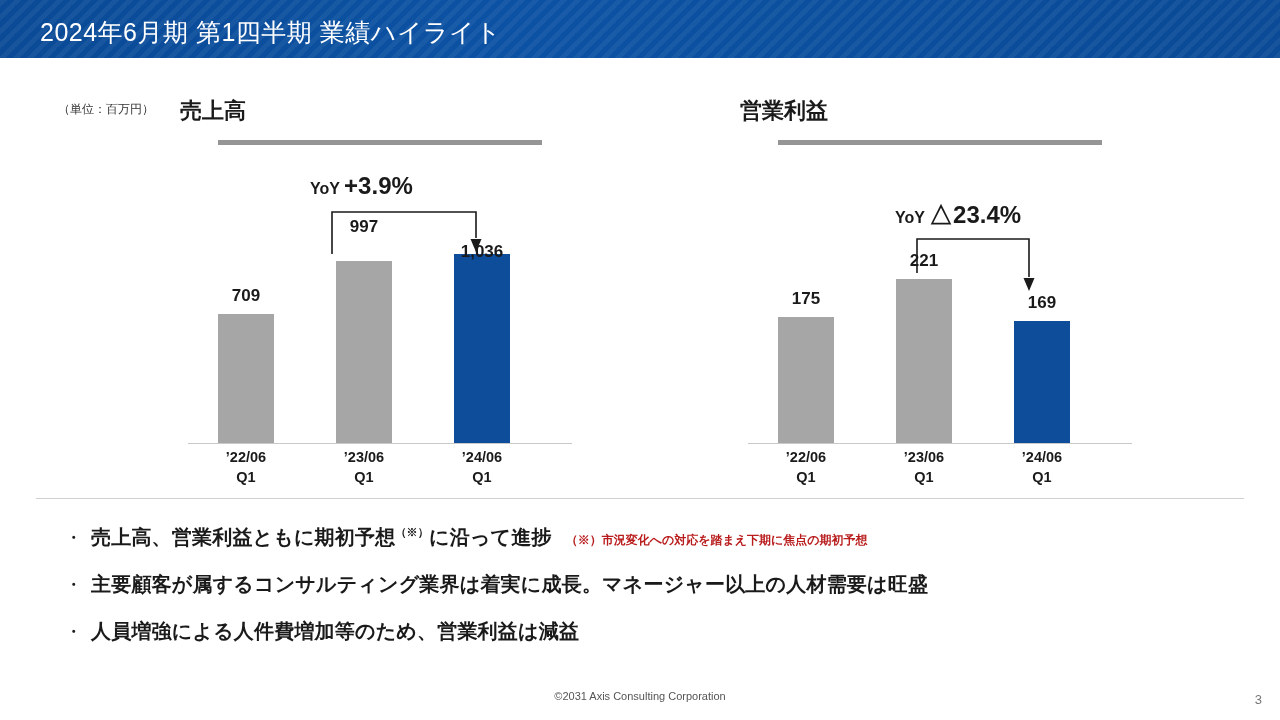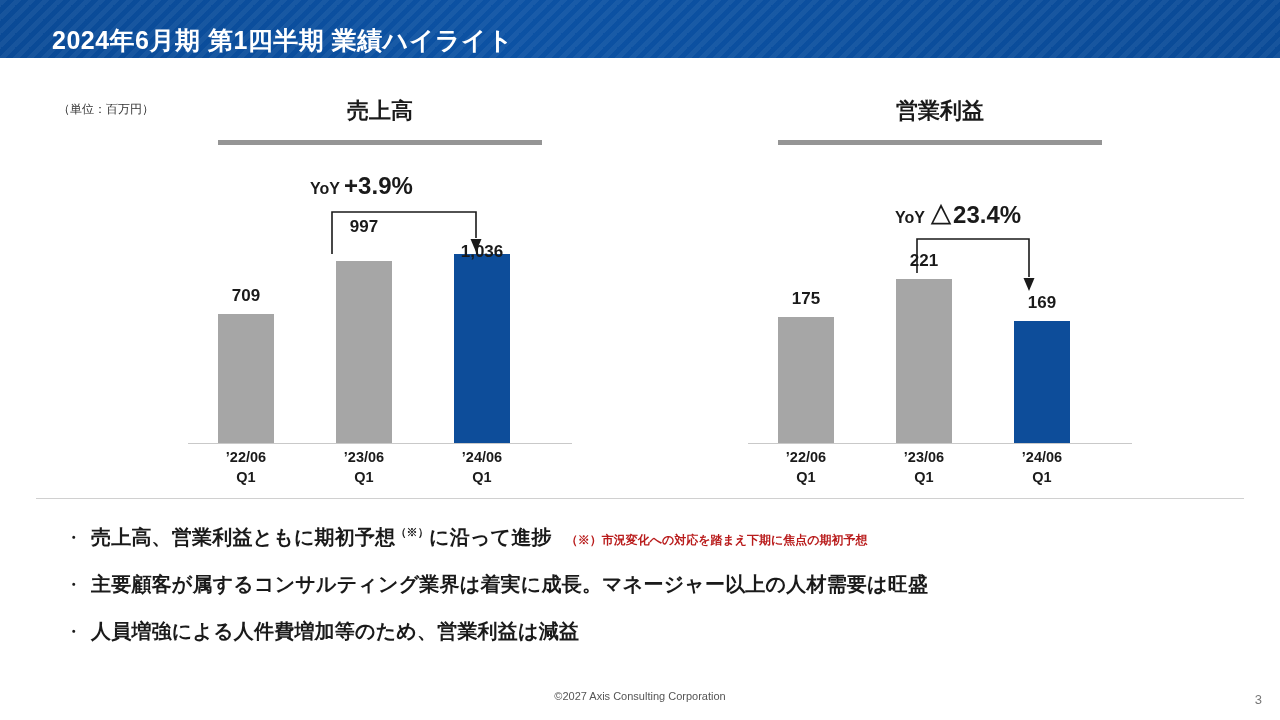--- a/index.html
+++ b/index.html
@@ -24,28 +24,27 @@
     background: #0b4f9e;
     background-image:
       linear-gradient(135deg, rgba(255,255,255,0.055) 25%, transparent 25%, transparent 50%, rgba(255,255,255,0.055) 50%, rgba(255,255,255,0.055) 75%, transparent 75%, transparent),
       linear-gradient(90deg, #0a4a96 0%, #0c52a4 40%, #0a4a96 100%);
     background-size: 14px 14px, 100% 100%;
     box-sizing: border-box;
     overflow: hidden;
   }
   .header-title {
     position: absolute;
-    left: 52px;
+    left: 40px;
     top: 16px;
     color: #ffffff;
     font-size: 25px;
-    font-weight: bold;
+    font-weight: normal;
     letter-spacing: 0.5px;
     white-space: nowrap;
-    margin-top: 8px;
   }
 
   
   .unit-note {
     position: absolute;
     left: 58px;
     top: 101px;
     font-size: 12px;
     color: #333333;
     white-space: nowrap;
@@ -57,21 +56,21 @@
     top: 96px;
     height: 400px;
   }
   .chart-left  { left: 180px;  width: 400px; }
   .chart-right { left: 740px;  width: 400px; }
 
   .chart-title {
     position: absolute;
     top: 0;
     width: 100%;
-    text-align: center;
+    text-align: left;
     font-size: 22px;
     font-weight: bold;
     color: #1a1a1a;
     white-space: nowrap;
   }
   .chart-title-rule {
     position: absolute;
     top: 44px;
     left: 38px;
     width: 324px;
@@ -299,14 +298,14 @@
     <span class="bullet-text">主要顧客が属するコンサルティング業界は着実に成長。マネージャー以上の人材需要は旺盛</span>
   </div>
 
   <div class="bullet">
     <span class="bullet-dot">・</span>
     <span class="bullet-text">人員増強による人件費増加等のため、営業利益は減益</span>
   </div>
 
 </div>
 
-<div class="footer-copy">©2027 Axis Consulting Corporation</div>
+<div class="footer-copy">©2031 Axis Consulting Corporation</div>
 <div class="page-num">3</div>
 
 </body></html>

